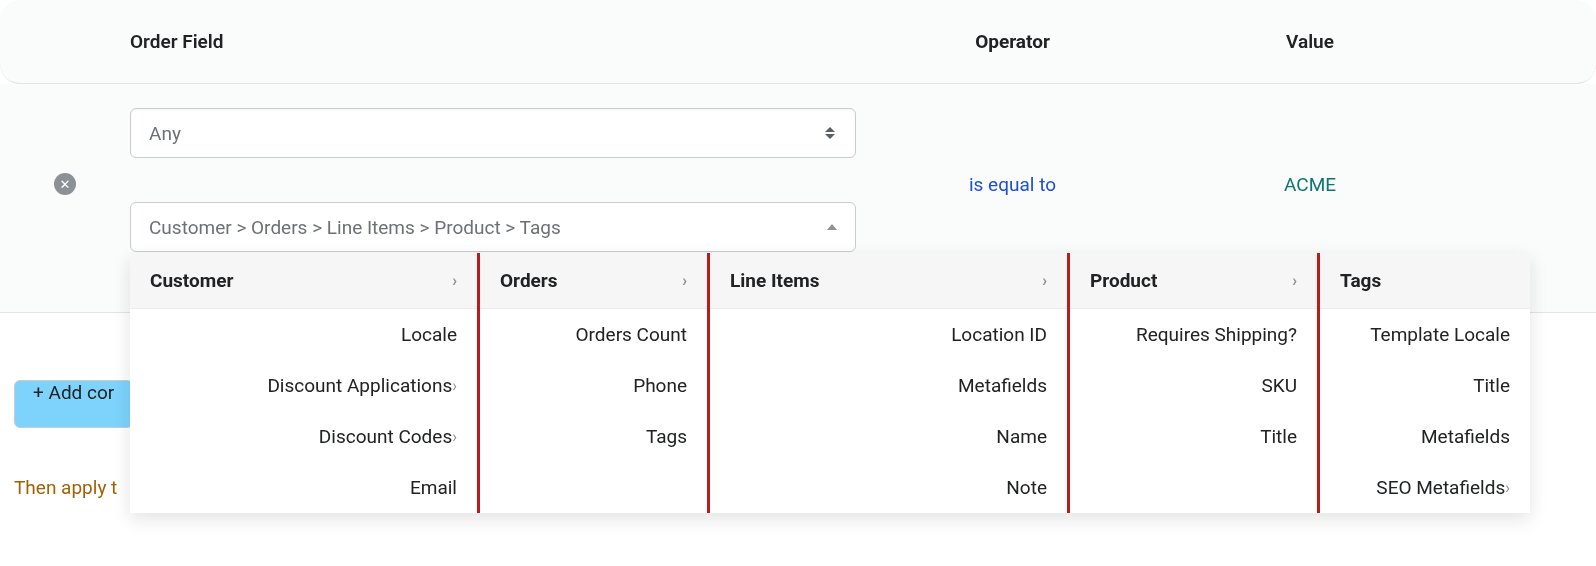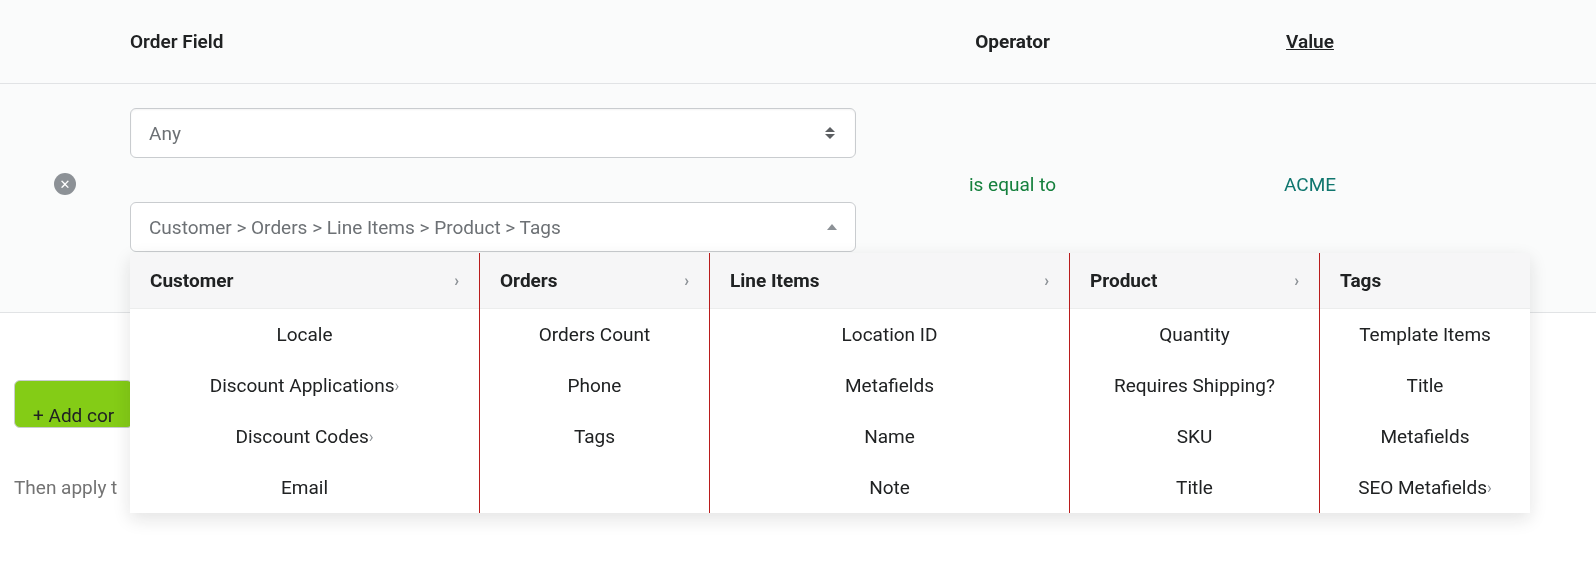--- a/index.html
+++ b/index.html
@@ -17,25 +17,26 @@
   .table-area {
     position: relative;
   }
 
   .header-row {
     display: flex;
     align-items: center;
     padding: 30px 0 30px 0;
     border-bottom: 1px solid #e1e3e5;
     background: #fafbfb;
+    border-radius: 20px;
   }
   .header-spacer { width: 130px; }
   .header-field { flex: 0 0 730px; font-weight: 600; color:#202223;}
   .header-operator { flex: 0 0 305px; text-align: center; font-weight: 700;}
-  .header-value { flex: 0 0 290px; text-align: center; font-weight: 600; text-decoration: underline;}
+  .header-value { flex: 0 0 290px; text-align: center; font-weight: 600;}
 
   .condition-row {
     display: flex;
     align-items: flex-start;
     padding: 24px 0 60px 0;
     border-bottom: 1px solid #e1e3e5;
     background: #fafbfb;
   }
   .remove-cell {
     width: 130px;
@@ -110,65 +111,65 @@
     width: 0; height: 0;
     border-left: 5px solid transparent;
     border-right: 5px solid transparent;
     border-bottom: 6px solid #8c9196;
   }
 
   .operator-cell {
     flex: 0 0 305px;
     text-align: center;
     padding-top: 65px;
-    color:#15803d;
+    color:#1d4ed8;
   }
   .value-cell {
     flex: 0 0 290px;
     text-align: center;
     padding-top: 65px;
     color:#0f766e;
   }
 
   .add-condition-btn {
     position: absolute;
     left: 14px;
     top: 380px;
     height: 48px;
     padding: 0 18px;
     border: 1px solid #c9cccf;
     border-radius: 6px;
-    background: #84cc16;
-    display: flex;
-    align-items: flex-end;
+    background: #7dd3fc;
+    display: flex;
+    align-items: flex-start;
     color:#202223;
     cursor:pointer;
   }
 
   .then-apply {
     position: absolute;
     left: 14px;
     top: 476px;
-    color:#737373;
+    color:#a16207;
   }
 
   
   .cascader {
     position: absolute;
     left: 130px;
     top: 253px;
     display: flex;
     background: #ffffff;
     box-shadow: 0 6px 18px rgba(23,24,24,0.12);
     border-radius: 4px;
     z-index: 100;
   }
   .cascader-col {
     min-width: 200px;
-    border-right: 1px solid #b91c1c;
+    border-right: 3px solid #b91c1c;
     background:#ffffff;
   }
   .cascader-col:last-child { border-right: none; }
   .col-0 { width: 350px; }
   .col-1 { width: 230px; }
   .col-2 { width: 360px; }
   .col-3 { width: 250px; }
   .col-4 { width: 210px; }
 
   .cascader-header {
@@ -178,21 +179,21 @@
     display: flex;
     align-items: center;
     justify-content: space-between;
     color:#202223;
     border-bottom: 1px solid #eceded;
   }
   .cascader-item {
     padding: 14px 20px;
     display: flex;
     align-items: center;
-    justify-content: center;
+    justify-content: flex-end;
     cursor: pointer;
     color:#202223;
     font-weight: 400;
   }
   .chevron {
     color:#8c9196;
     font-size: 16px;
   }
 </style>
 </head>
@@ -298,38 +299,35 @@
       <div class="cascader-item">
         <span>Note</span>
       </div>
     </div>
     <div class="cascader-col col-3">
       <div class="cascader-header">
         <span>Product</span>
         <span class="chevron">›</span>
       </div>
       <div class="cascader-item">
-        <span>Quantity</span>
-      </div>
-      <div class="cascader-item">
         <span>Requires Shipping?</span>
       </div>
       <div class="cascader-item">
         <span>SKU</span>
       </div>
       <div class="cascader-item">
         <span>Title</span>
       </div>
     </div>
     <div class="cascader-col col-4">
       <div class="cascader-header">
         <span>Tags</span>
       </div>
       <div class="cascader-item">
-        <span>Template Items</span>
+        <span>Template Locale</span>
       </div>
       <div class="cascader-item">
         <span>Title</span>
       </div>
       <div class="cascader-item">
         <span>Metafields</span>
       </div>
       <div class="cascader-item">
         <span>SEO Metafields</span>
         <span class="chevron">›</span>

